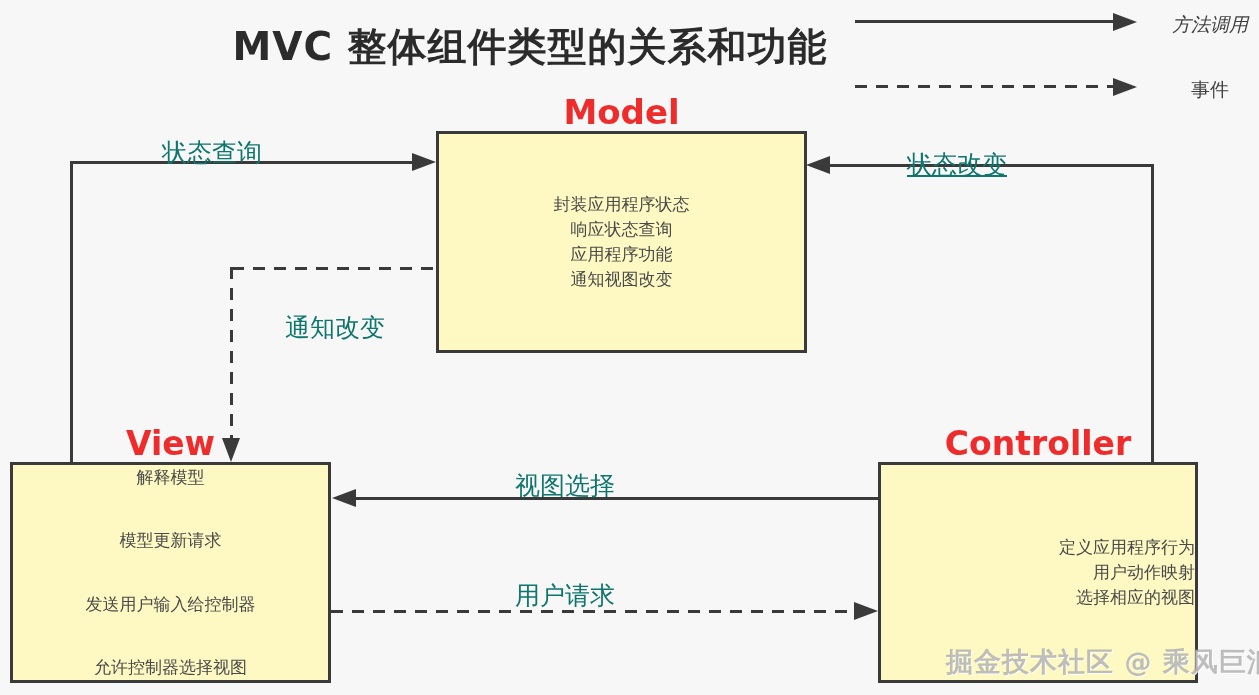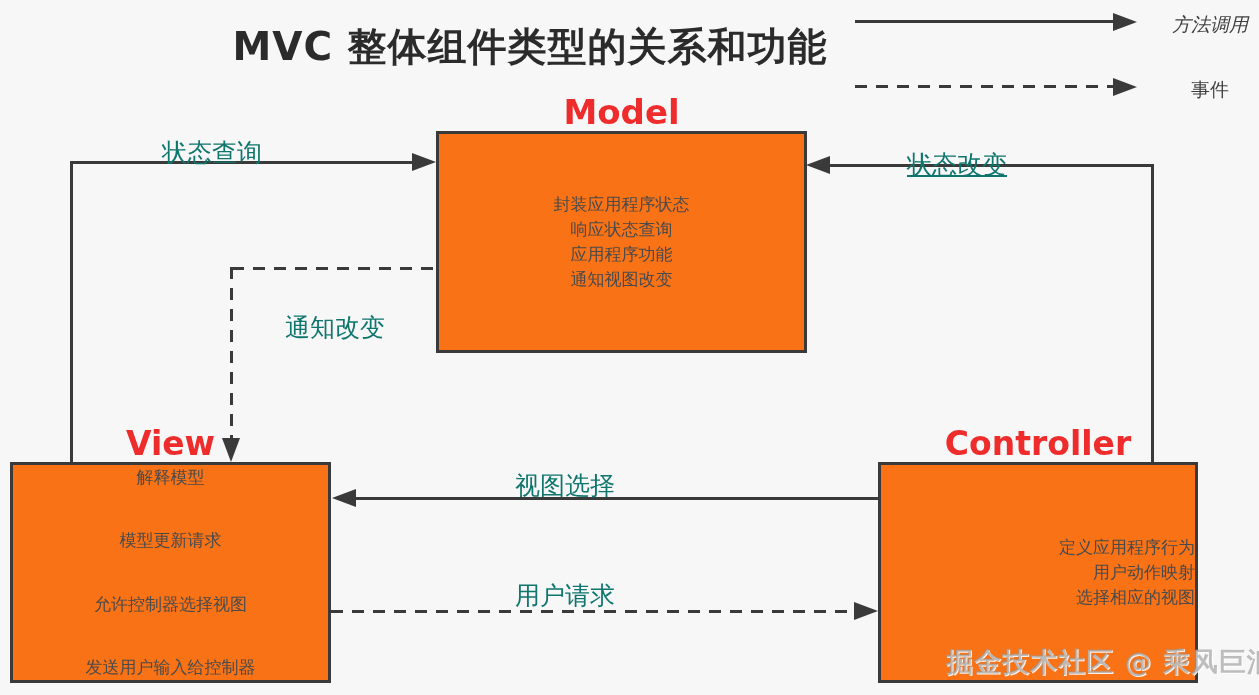--- a/index.html
+++ b/index.html
@@ -13,21 +13,21 @@
   .stage { position: absolute; left: 0; top: 0; width: 1259px; height: 695px; }
 
   .title {
     position: absolute; left: 230px; top: 20px; width: 600px;
     text-align: center; font-size: 39px; font-weight: bold;
     color: #2b2b2b; letter-spacing: 1px; white-space: nowrap;
   }
 
   
   .node {
-    position: absolute; background: #f97316; border: 3px solid #3a3a3a;
+    position: absolute; background: #fef9c3; border: 3px solid #3a3a3a;
     display: flex; flex-direction: column; justify-content: center; align-items: center;
   }
   .node-line { font-size: 17px; line-height: 25px; color: #4a4a4a; white-space: nowrap; }
   .node-label {
     position: absolute; font-weight: bold; color: #ee2c2c;
     text-align: center; white-space: nowrap;
   }
   .node-label.model { left: 436px; top: 92px; width: 371px; font-size: 34px; }
   .node-label.view { left: 10px;  top: 424px; width: 321px; font-size: 33px; }
   .node-label.controller { left: 878px; top: 424px; width: 320px; font-size: 33px; }
@@ -84,22 +84,22 @@
     <div class="node-line">封装应用程序状态</div>
     <div class="node-line">响应状态查询</div>
     <div class="node-line">应用程序功能</div>
     <div class="node-line">通知视图改变</div>
   </div>
 
   <div class="node-label view">View</div>
   <div class="node" style="left:10px; top:462px; width:321px; height:221px;justify-content:space-between;">
     <div class="node-line">解释模型</div>
     <div class="node-line">模型更新请求</div>
+    <div class="node-line">发送用户输入给控制器</div>
     <div class="node-line">允许控制器选择视图</div>
-    <div class="node-line">发送用户输入给控制器</div>
   </div>
 
   <div class="node-label controller">Controller</div>
   <div class="node" style="left:878px; top:462px; width:320px; height:221px;align-items:flex-end;">
     <div class="node-line">定义应用程序行为</div>
     <div class="node-line">用户动作映射</div>
     <div class="node-line">选择相应的视图</div>
   </div>
 
   <div class="vline" style="left:70px; top:161px; width:3px; height:301px;"></div>

